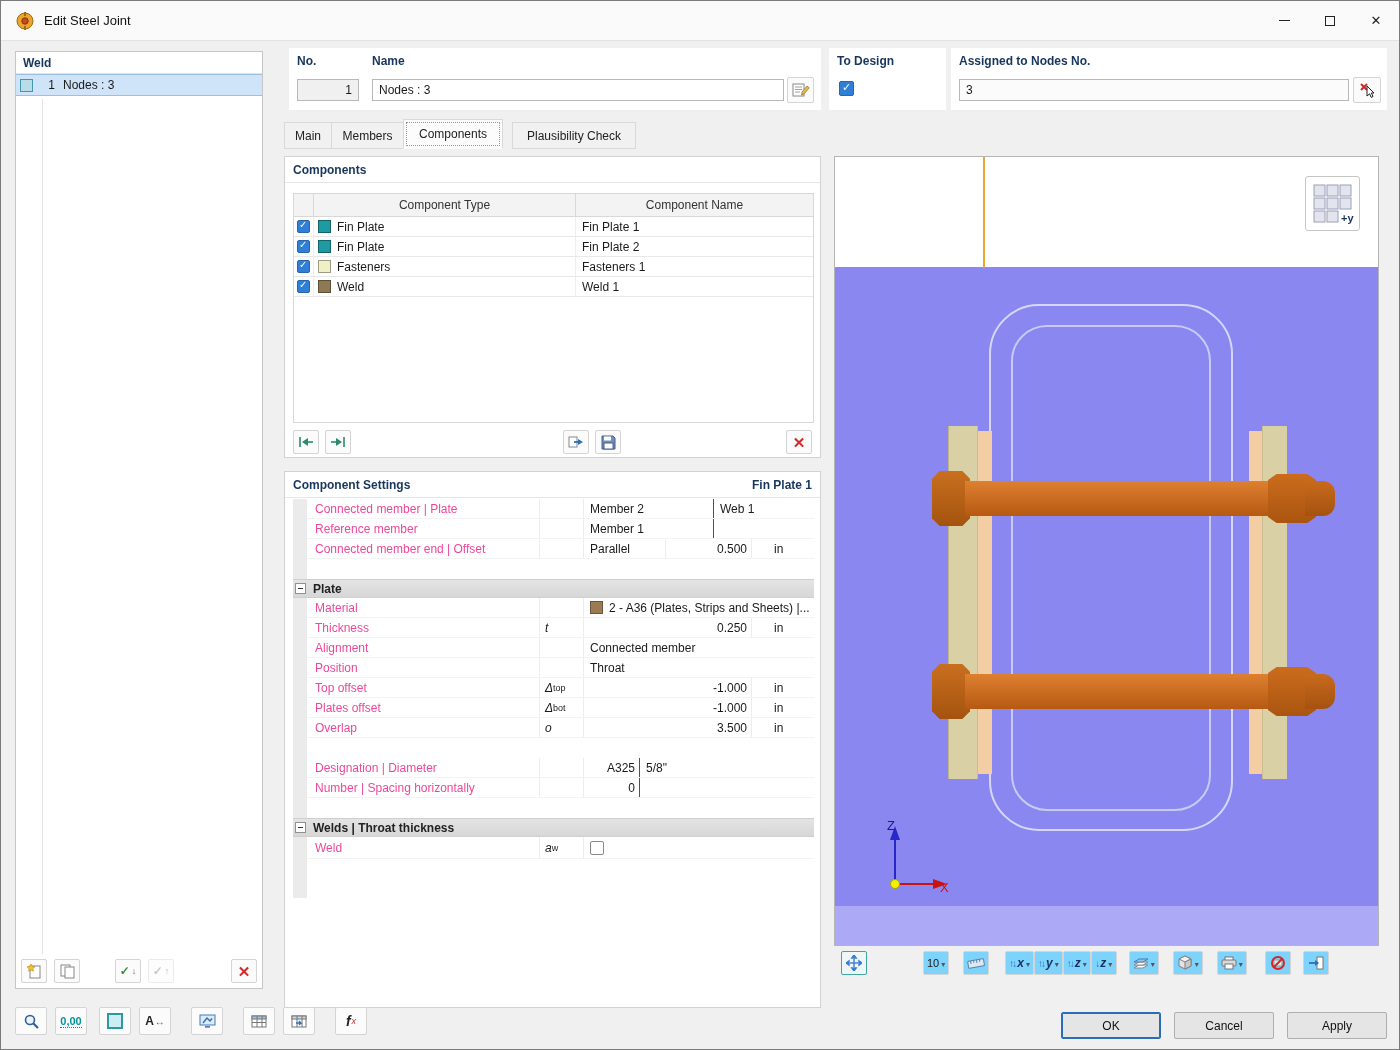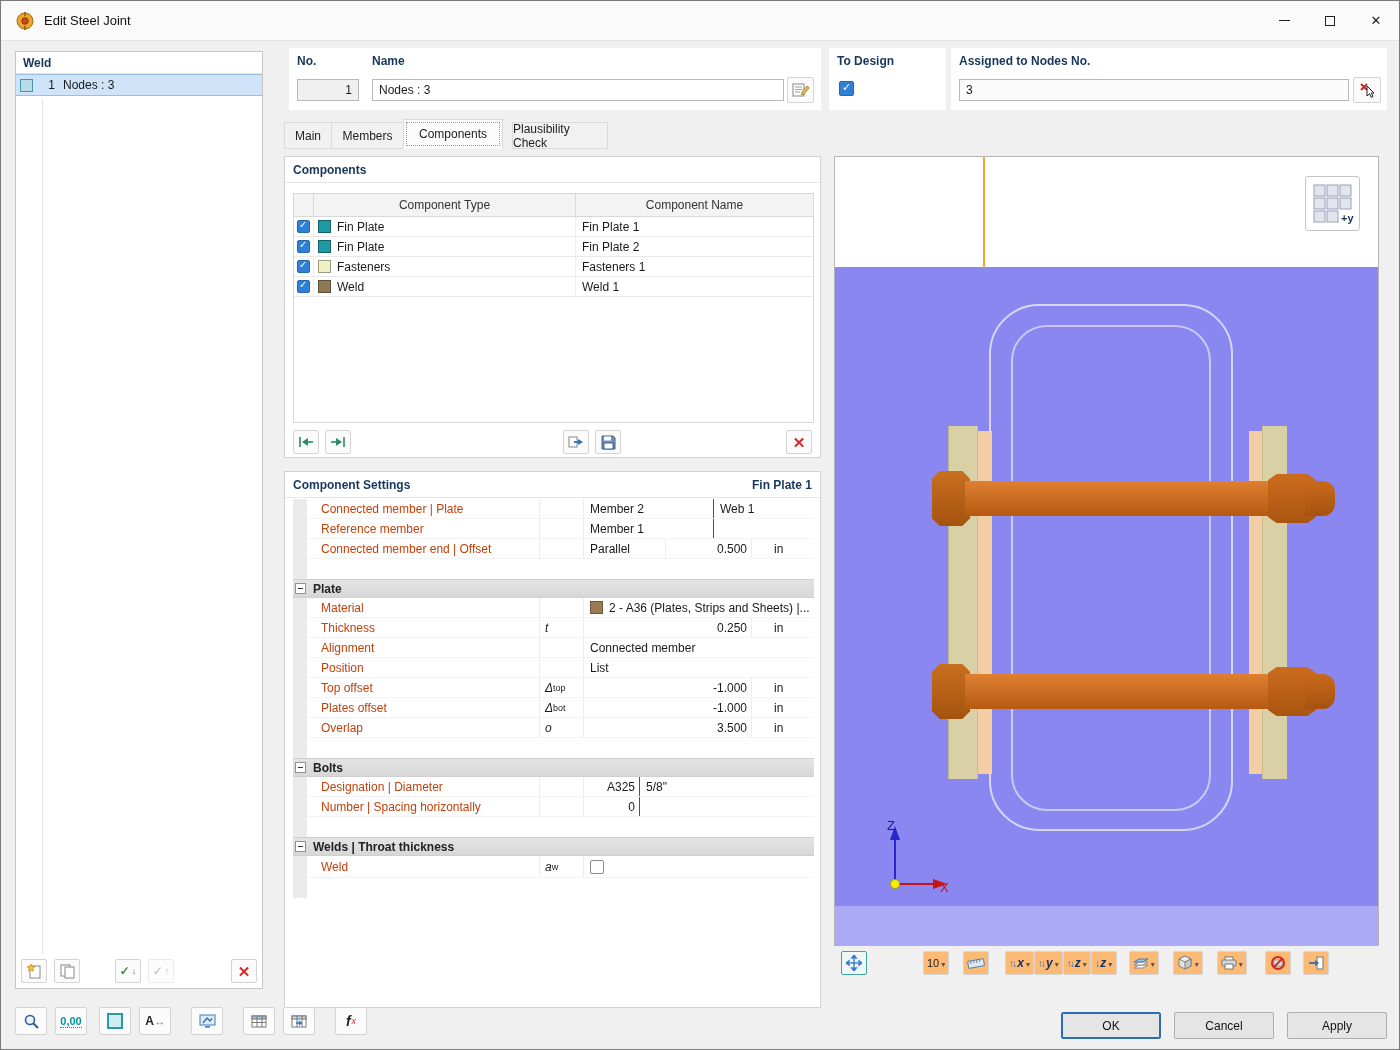--- a/index.html
+++ b/index.html
@@ -60,21 +60,21 @@
 .comp-toolbar{position:absolute;left:8px;right:8px;top:272px;height:26px;display:flex;align-items:center;gap:6px}
 
 .tree{position:absolute;left:8px;top:27px;width:521px;height:399px}
 .tree::before{content:"";position:absolute;left:0;top:0;bottom:0;width:14px;background:#ebebeb}
 .tsec{position:relative;height:19px;background:linear-gradient(#e4e4e4,#d7d7d7);display:flex;align-items:center;border-top:1px solid #cfcfcf;border-bottom:1px solid #cfcfcf;z-index:1}
 .minusbox{width:11px;height:11px;background:#fff;border:1px solid #909090;margin:0 7px 0 2px;position:relative}
 .minusbox::after{content:"";position:absolute;left:2px;right:2px;top:4px;border-top:1px solid #333}
 .tsec-label{font-weight:bold;color:#222}
 .trow{display:flex;height:20px;align-items:center;margin-left:14px;border-bottom:1px solid #f3f3f3}
 .tgap{height:20px;margin-left:14px}
-.tlbl{flex:0 0 232px;padding-left:14px;color:#c2410c;white-space:nowrap;overflow:hidden}
+.tlbl{flex:0 0 232px;padding-left:8px;color:#ec4899;white-space:nowrap;overflow:hidden}
 .tsym{flex:0 0 44px;height:100%;display:flex;align-items:center;padding-left:5px;border-left:1px solid #ededed}
 .tsym sub{font-size:9px}
 .vmain{flex:0 0 130px;height:100%;display:flex;align-items:center;padding-left:6px;border-left:1px solid #ededed;white-space:nowrap;overflow:hidden}
 .vmain.w82{flex:0 0 82px}
 .vsec{flex:1;height:100%;display:flex;align-items:center;padding-left:6px;border-left:1px solid #6d28d9}
 .vnum{flex:0 0 86px;height:100%;display:flex;align-items:center;justify-content:flex-end;padding-right:4px;border-left:1px solid #ededed}
 .vnum.wfull{flex:0 0 168px}
 .vnum1{flex:0 0 56px;height:100%;display:flex;align-items:center;justify-content:flex-end;padding-right:4px;border-left:1px solid #ededed}
 .vunit{flex:1;height:100%;display:flex;align-items:center;padding-left:22px;border-left:1px solid #ededed}
 .vwide{flex:1;height:100%;display:flex;align-items:center;gap:6px;padding-left:6px;border-left:1px solid #ededed;white-space:nowrap;overflow:hidden}
@@ -92,21 +92,21 @@
 .peachR{left:414px;top:274px;width:13px;height:343px;background:#f3cda4}
 .tanR{left:427px;top:269px;width:25px;height:353px;background:#d9d1a5;border-left:1px solid #c9bd8f}
 .bolt-head{position:absolute;width:38px;height:55px;background:linear-gradient(#c96f1f,#a4530f);clip-path:polygon(0 14%,20% 0,80% 0,100% 14%,100% 86%,80% 100%,20% 100%,0 86%)}
 .bolt-shaft{position:absolute;width:340px;height:35px;background:linear-gradient(#dd8030,#b65a12);border-radius:0 10px 10px 0}
 .bolt-nut{position:absolute;width:48px;height:49px;background:linear-gradient(#cb6c1d,#aa5510);clip-path:polygon(0 12%,18% 0,82% 0,100% 12%,100% 88%,82% 100%,18% 100%,0 88%)}
 .bolt-tip{position:absolute;width:30px;height:35px;background:linear-gradient(#c86a1c,#a55210);border-radius:0 12px 12px 0}
 .orient{position:absolute;left:470px;top:19px;width:55px;height:55px;background:#fff;border:1px solid #c6c6c6;border-radius:3px;display:flex;align-items:center;justify-content:center}
 .triad{position:absolute;left:20px;top:655px}
 
 #vptb{position:absolute;left:833px;top:948px;width:545px;height:28px;display:flex;align-items:center}
-.vbtn{height:24px;min-width:26px;border:1px solid #d4d4d4;background:#fdba74;border-radius:2px;display:inline-flex;align-items:center;justify-content:center;padding:0 3px;gap:2px}
+.vbtn{height:24px;min-width:26px;border:1px solid #d4d4d4;background:#7dd3fc;border-radius:2px;display:inline-flex;align-items:center;justify-content:center;padding:0 3px;gap:2px}
 .vbtn.sel{border-color:#3fa6a0;background:#eef7f6}
 .caret::after{content:"▾";font-size:8px;color:#555}
 .axletter{font-weight:bold;font-style:italic;color:#16305c}
 .udarr{color:#2f6fb8;font-size:10px;letter-spacing:-2px}
 
 #btb{position:absolute;left:14px;top:1006px;height:34px;display:flex;align-items:flex-start;gap:8px}
 .bbtn{width:32px;height:28px;background:#fbfbfb;border:1px solid #d4d4d4;border-radius:2px;display:inline-flex;align-items:center;justify-content:center;gap:1px}
 .dec-label{color:#00949a;font-weight:bold;font-size:11px;border-bottom:1px dotted #00949a}
 .swatch-teal{width:16px;height:16px;background:#cdeef0;border:2px solid #2a9aa0}
 .fx-f{font-style:italic;font-weight:bold;font-size:14px;color:#222}
@@ -211,21 +211,21 @@
             <line x1="8" y1="2" x2="2" y2="8"></line>
           </g>
           <path d="M8 4v10l2.6-2.2 1.6 3.6 1.8-.9-1.6-3.5H15z" fill="#fff" stroke="#222"></path>
         </svg>
       </span>
   </div>
 
   <div class="tab" style="left:283px;width:48px">Main</div>
   <div class="tab" style="left:330px;width:73px">Members</div>
   <div class="tab active" style="left:402px;width:100px">Components</div>
-  <div class="tab" style="left:511px;width:96px">Plausibility Check</div>
+  <div class="tab" style="left:511px;width:124px">Plausibility Check</div>
 
   <div class="group" style="left:283px;top:155px;width:537px;height:302px">
     <div class="ghead">
         <span class="gtitle">Components</span>
       </div>
     <div class="tablebox">
       <div class="thead">
         <div class="th cb"></div>
         <div class="th type">Component Type</div>
         <div class="th name">Component Name</div>
@@ -356,21 +356,21 @@
         <span class="vunit">in</span>
       </div>
       <div class="trow">
         <span class="tlbl">Alignment</span>
           <span class="tsym"></span>
         <span class="vwide">Connected member</span>
       </div>
       <div class="trow">
         <span class="tlbl">Position</span>
           <span class="tsym"></span>
-        <span class="vwide">List</span>
+        <span class="vwide">Throat</span>
       </div>
       <div class="trow">
         <span class="tlbl">Top offset</span>
         <span class="tsym">
             <i>Δ</i>
             <sub>top</sub>
           </span>
         <span class="vnum wfull">-1.000</span>
         <span class="vunit">in</span>
       </div>
@@ -387,24 +387,20 @@
         <span class="tlbl">Overlap</span>
         <span class="tsym">
             <i>o</i>
             <sub></sub>
           </span>
         <span class="vnum wfull">3.500</span>
         <span class="vunit">in</span>
       </div>
       <div class="tgap"></div>
 
-      <div class="tsec">
-          <span class="minusbox"></span>
-          <span class="tsec-label">Bolts</span>
-        </div>
       <div class="trow">
         <span class="tlbl">Designation | Diameter</span>
           <span class="tsym"></span>
         <span class="vnum1">A325</span>
         <span class="vsec">5/8"</span>
       </div>
       <div class="trow">
         <span class="tlbl">Number | Spacing horizontally</span>
           <span class="tsym"></span>
         <span class="vnum1">0</span>

